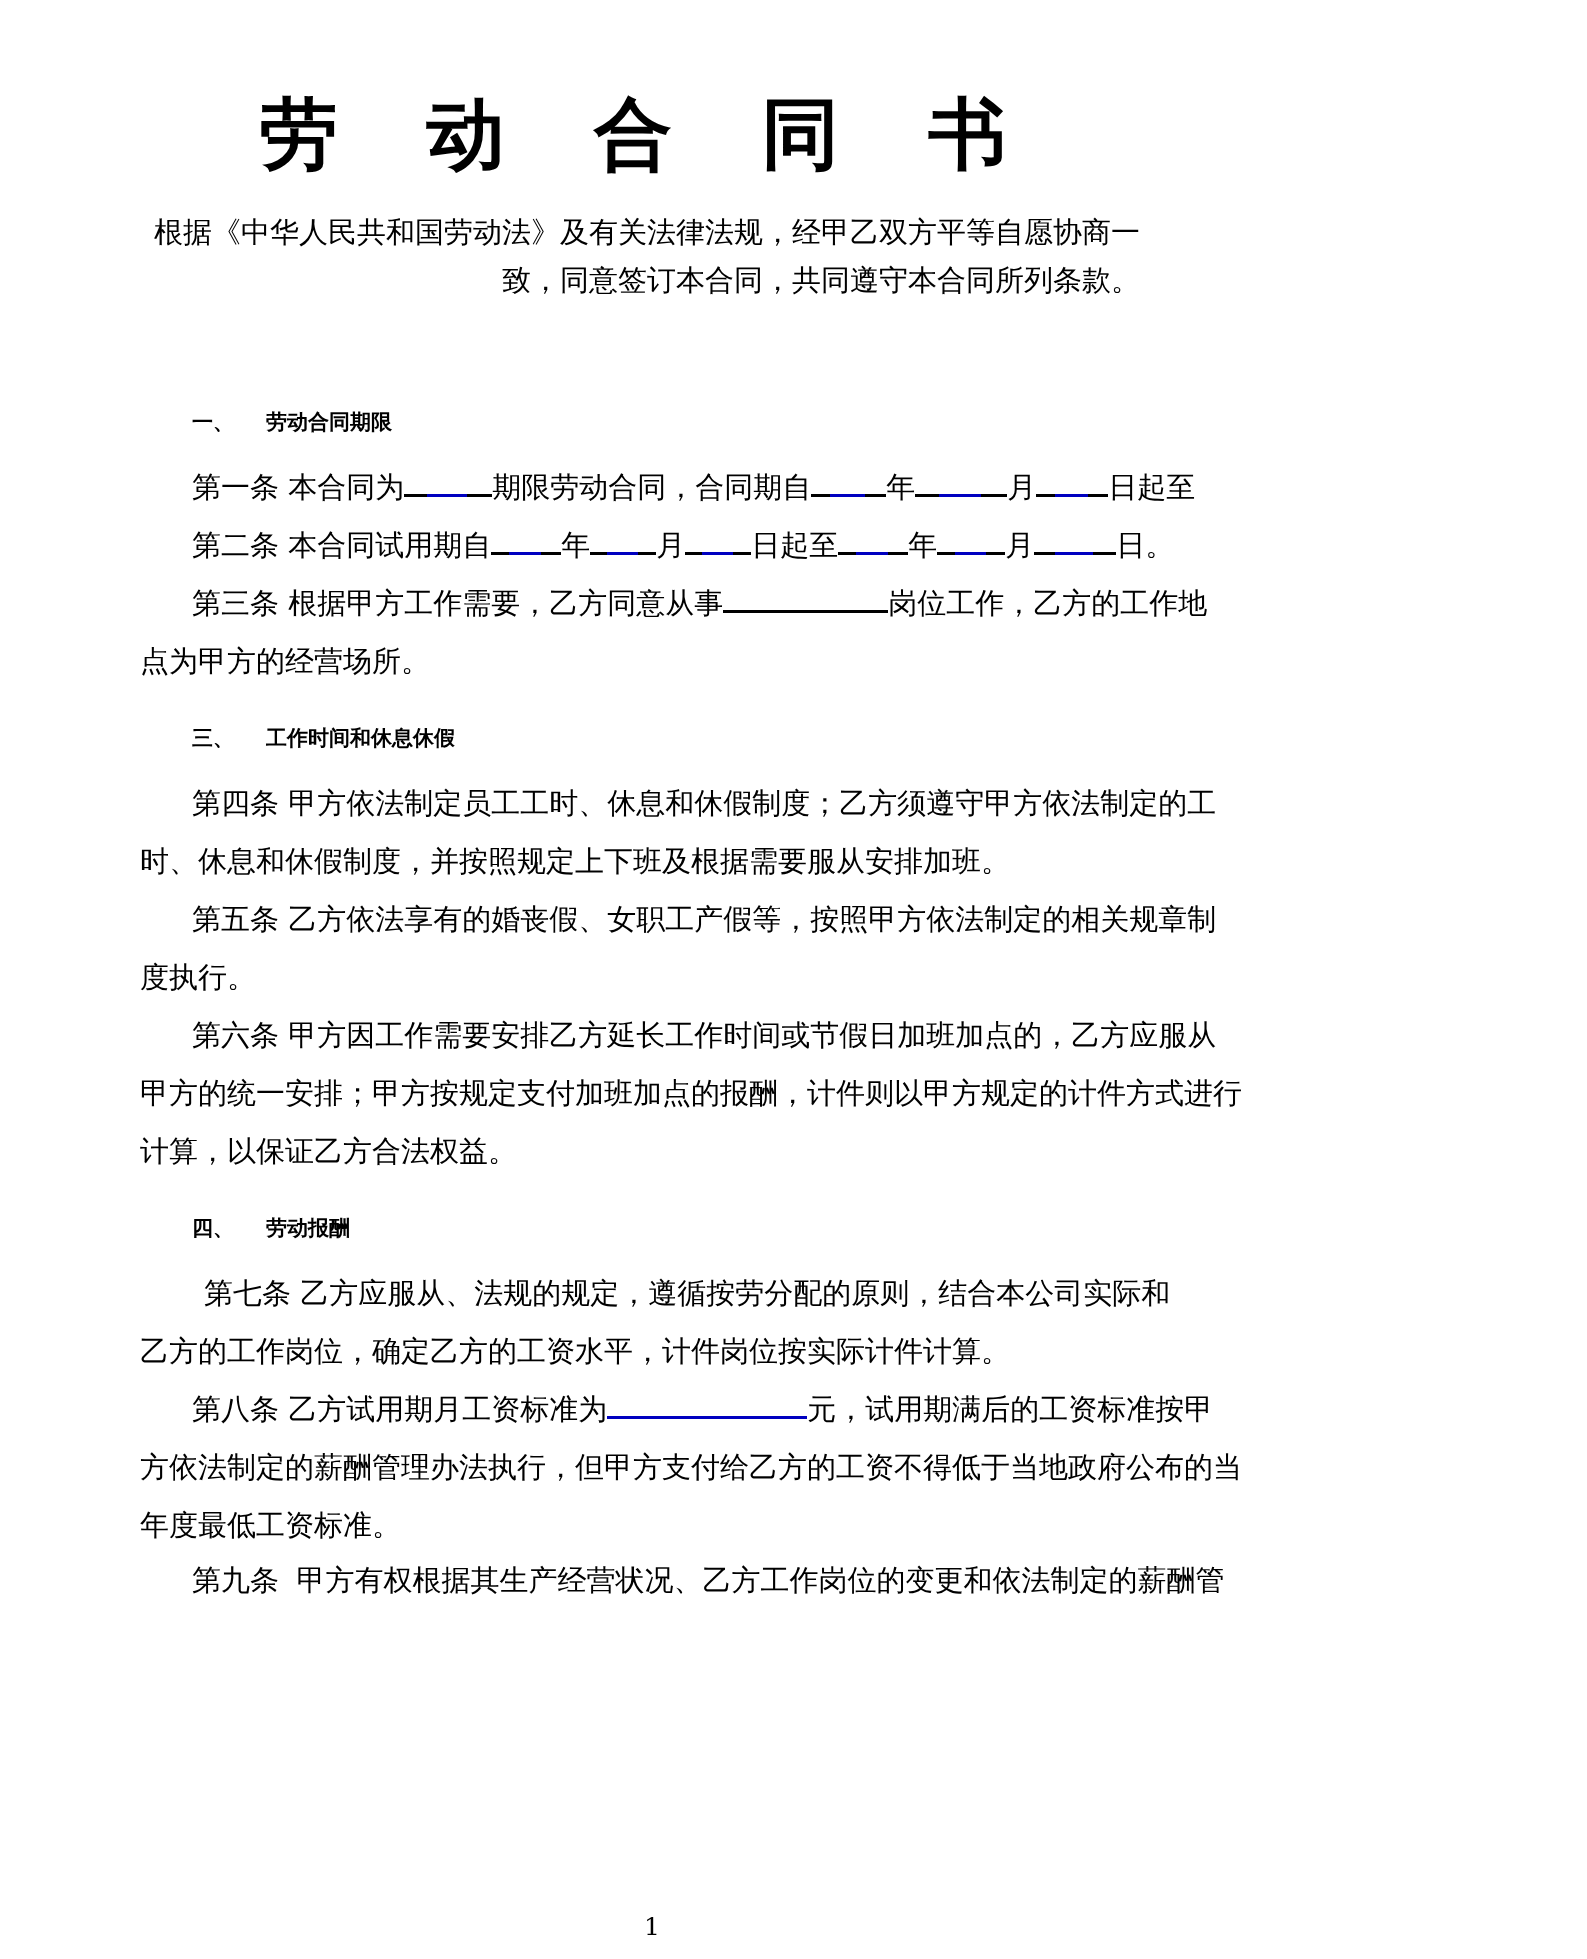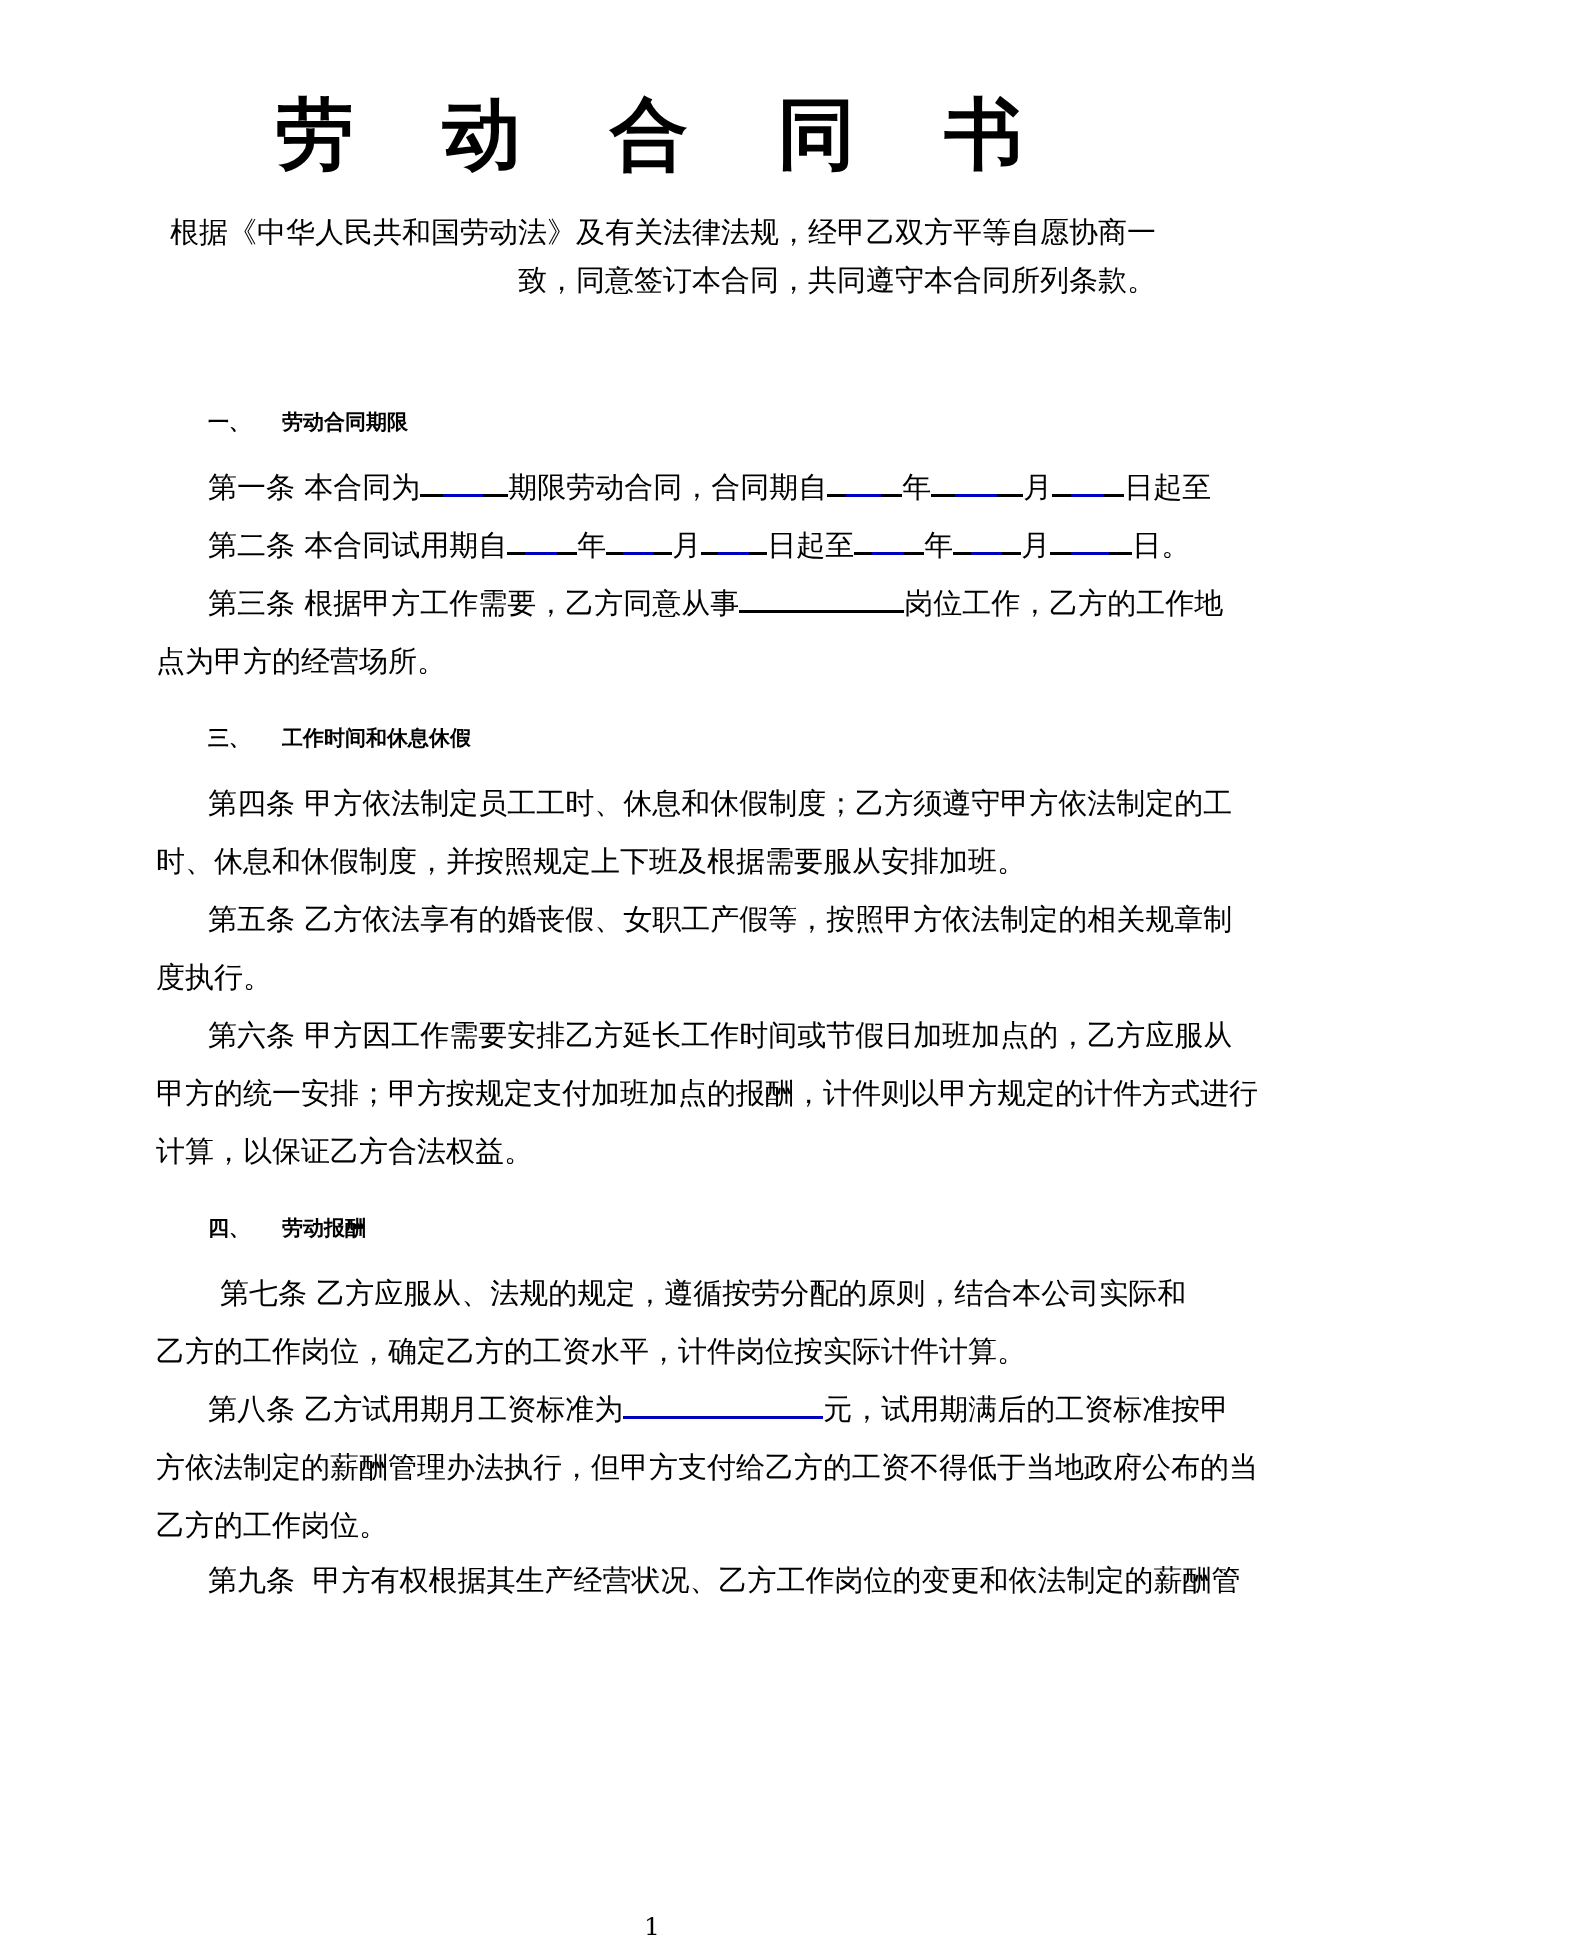--- a/index.html
+++ b/index.html
@@ -7,21 +7,21 @@
     position: relative;
     width: 1587px;
     height: 1959px;
     background: var(--paper, #ffffff);
     overflow: hidden;
     font-family: "DejaVu Serif", serif;
     color: var(--ink, #000000);
   }
   .column {
     position: absolute;
-    left: 156px;
+    left: 140px;
     top: 0;
     width: 1000px;
   }
   .doc-title {
     margin: 84px 0 0 0;
     text-align: center;
     font-family: "DejaVu Sans", sans-serif;
     font-weight: bold;
     font-size: 78px;
     line-height: 100px;
@@ -116,21 +116,21 @@
           <span class="cline"><span>计算，以保证乙方合法权益。</span></span>
         </div>
         <div class="sec-heading"><span class="sec-num">四、</span><span class="sec-title">劳动报酬</span></div>
         <div class="para">
           <span class="cline" style="padding-left: 64px;"><span>第七条 乙方应服从、法规的规定，遵循按劳分配的原则，结合本公司实际和</span></span>
           <span class="cline"><span>乙方的工作岗位，确定乙方的工资水平，计件岗位按实际计件计算。</span></span>
         </div>
         <div class="para">
           <span class="cline" style="padding-left: 52px;"><span>第八条 乙方试用期月工资标准为</span><span class="blank bl" style="width: 200px;"></span><span>元，试用期满后的工资标准按甲</span></span>
           <span class="cline"><span>方依法制定的薪酬管理办法执行，但甲方支付给乙方的工资不得低于当地政府公布的当</span></span>
-          <span class="cline"><span>乙方的工作岗位。</span></span>
+          <span class="cline"><span>年度最低工资标准。</span></span>
         </div>
         <div class="para">
           <span class="cline" style="padding-left: 52px; font-family: Liberation Mono, monospace;"><span>第九条 甲方有权根据其生产经营状况、乙方工作岗位的变更和依法制定的薪酬管</span></span>
         </div>
       </div>
   </div>
   <div class="page-number">1</div>
 </div>
 
 </body></html>

